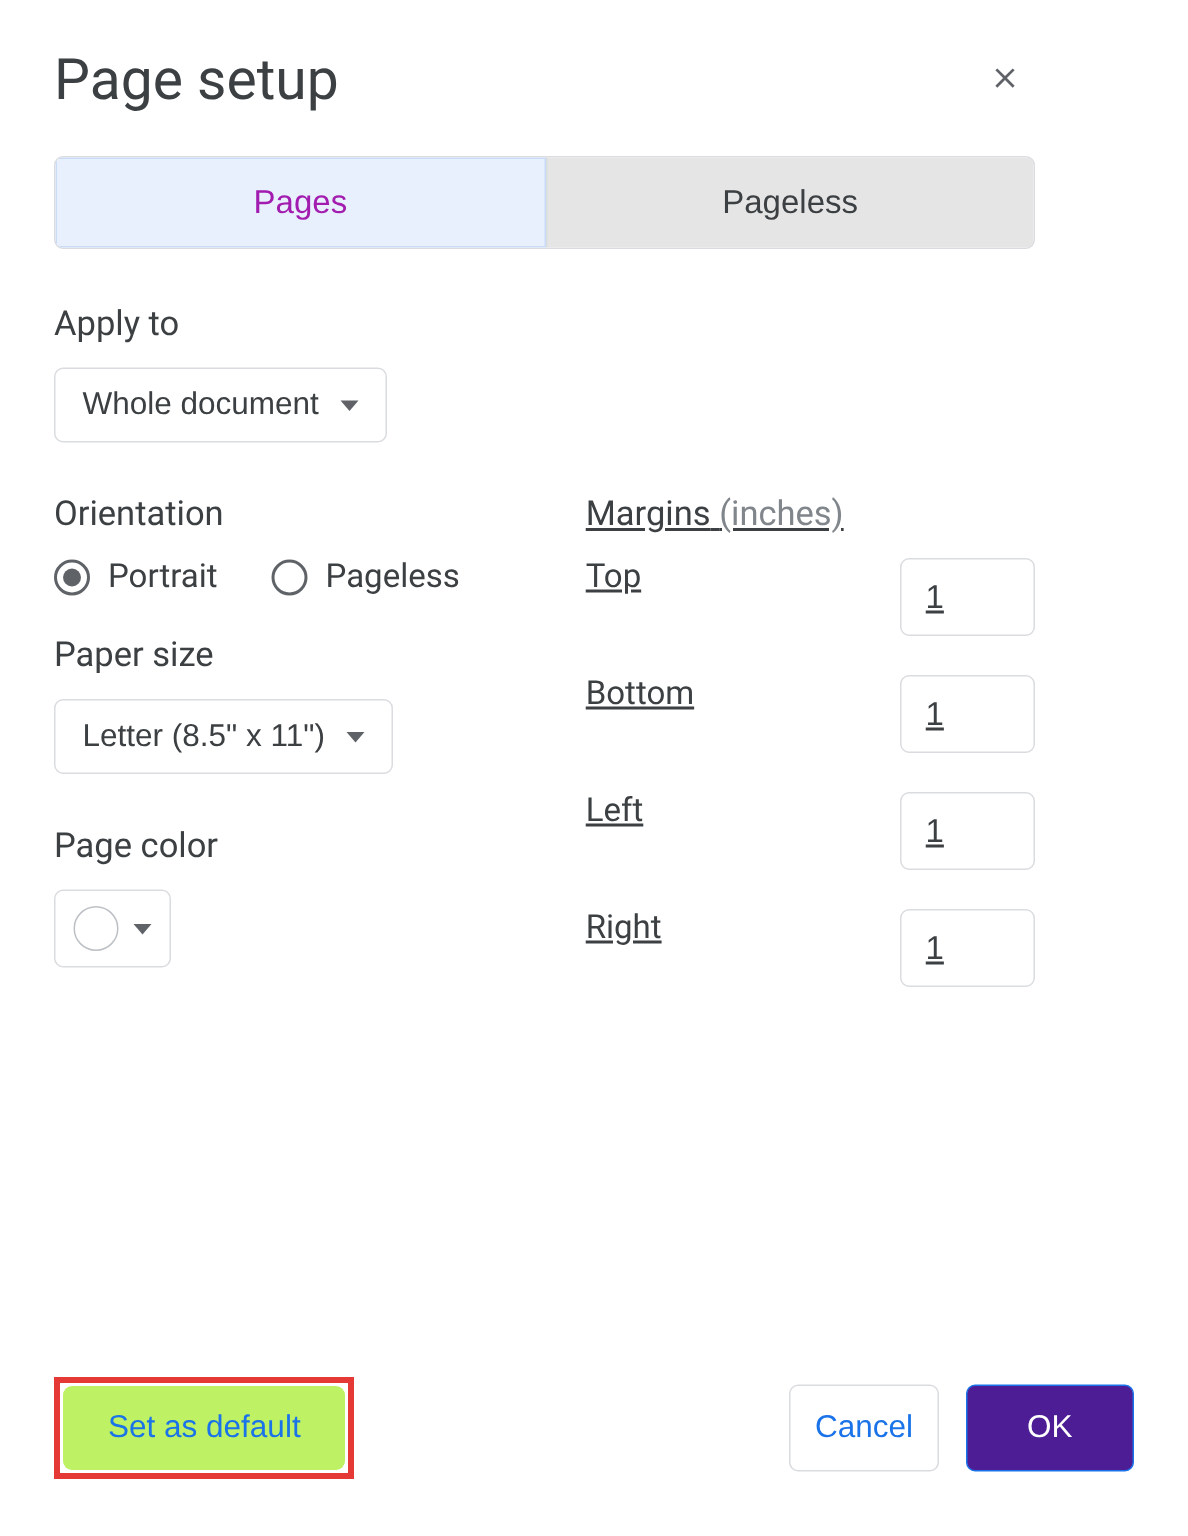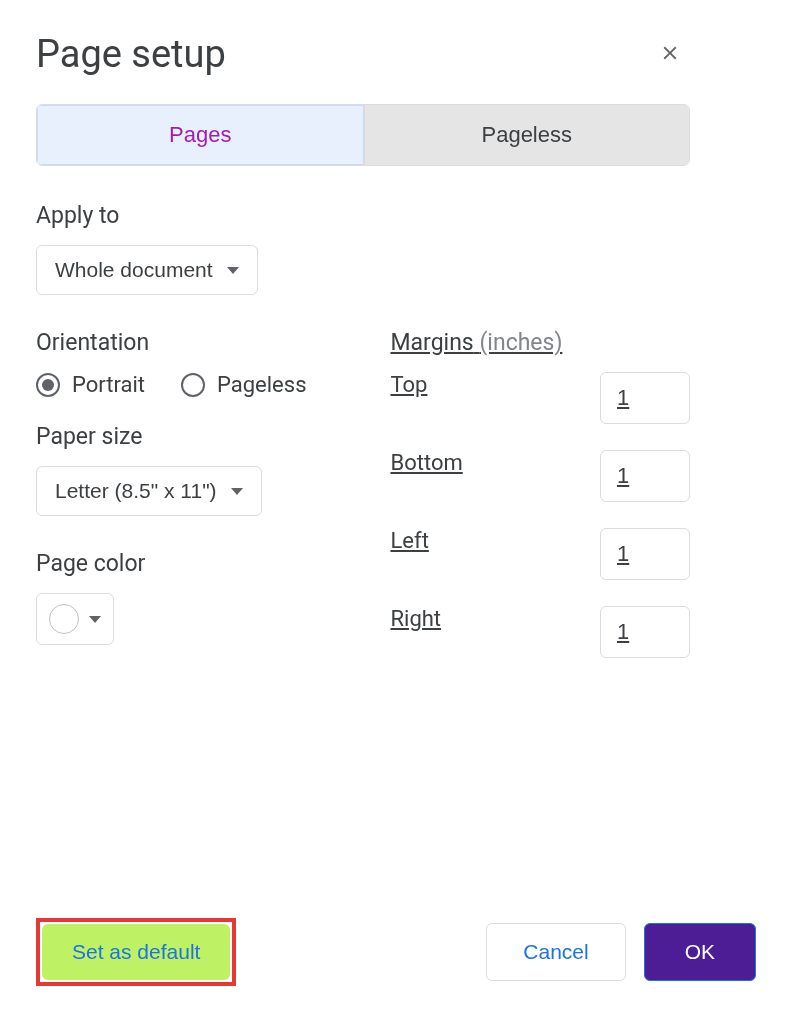--- a/index.html
+++ b/index.html
@@ -194,21 +194,21 @@
   .btn-link {
     color: #1a73e8;
     background: #bef264;
     border: none;
     padding: 16px 30px;
   }
   .btn-outline {
     color: #1a73e8;
     background: #fff;
     border: 1px solid #dadce0;
-    padding: 16px 36px;
+    padding: 16px 16px;
   }
   .btn-primary {
     color: #fff;
     background: #4c1d95;
     border: 1px solid #1a73e8;
     padding: 16px 40px;
   }
   .footer-right {
     margin-left: auto;
     display: flex;

